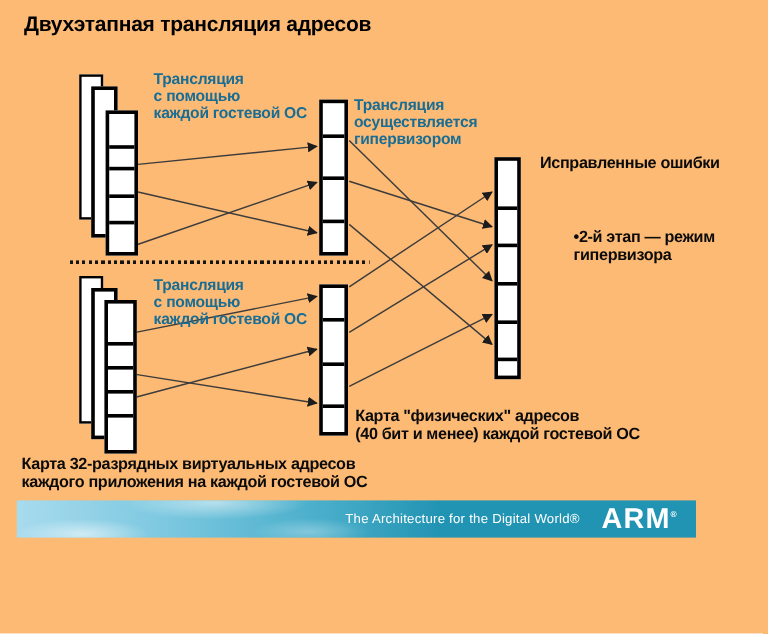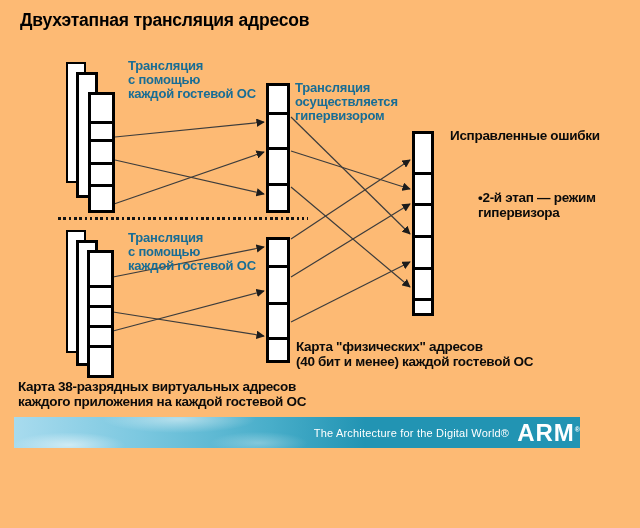--- a/index.html
+++ b/index.html
@@ -21,22 +21,22 @@
 
   .overlay { position:absolute; left:0; top:0; pointer-events:none; }
 
   .dotted-line {
     position:absolute; left:58px; top:217px; width:250px; height:3px;
     background:repeating-linear-gradient(90deg,#141414 0px,#141414 2.6px,transparent 2.6px,transparent 5.3px);
   }
 
   .arm-banner {
     position:absolute; left:14px; top:417px; width:566px; height:31px;
-    display:flex; align-items:center; justify-content:flex-end; gap:8px;
-    box-sizing:border-box; color:#fff;
+    display:flex; align-items:center; justify-content:flex-end; gap:18px;
+    padding-right:16px; box-sizing:border-box; color:#fff;
     background:
       radial-gradient(ellipse 80px 18px at 55px 28px, rgba(255,255,255,.55), rgba(255,255,255,0) 70%),
       radial-gradient(ellipse 110px 20px at 165px 2px, rgba(255,255,255,.5), rgba(255,255,255,0) 70%),
       radial-gradient(ellipse 70px 16px at 245px 26px, rgba(255,255,255,.3), rgba(255,255,255,0) 70%),
       linear-gradient(90deg,#a8dbee 0%,#7cc8e0 22%,#49aeca 45%,var(--arm-teal,#2294b3) 62%,var(--arm-teal,#2294b3) 100%);
   }
   .arm-tagline { font-size:11px; letter-spacing:0.2px; }
   .arm-logo { font-size:24px; font-weight:bold; letter-spacing:1px; line-height:1; }
   .arm-logo sup { font-size:7px; vertical-align:super; letter-spacing:0; }
 
@@ -127,21 +127,21 @@
   <div class="label blue" style="left:128px;top:231px;">Трансляция
 с помощью
 каждой гостевой ОС</div>
 
   <div class="label black" style="left:437px;top:128px;padding-left:13px;">Исправленные ошибки</div>
   <div class="label black" style="left:437px;top:190px;margin-left:41px;">•2-й этап — режим
 гипервизора</div>
 
   <div class="label black" style="left:296px;top:339px;">Карта "физических" адресов
 (40 бит и менее) каждой гостевой ОС</div>
-  <div class="label black" style="left:18px;top:379px;">Карта 38-разрядных виртуальных адресов
+  <div class="label black" style="left:18px;top:379px;">Карта 32-разрядных виртуальных адресов
 каждого приложения на каждой гостевой ОС</div>
 
   <div class="arm-banner">
     <span class="arm-tagline">The Architecture for the Digital World®</span>
     <span class="arm-logo"><span>ARM</span><sup>®</sup></span>
   </div>
 
 
 </div>
 

